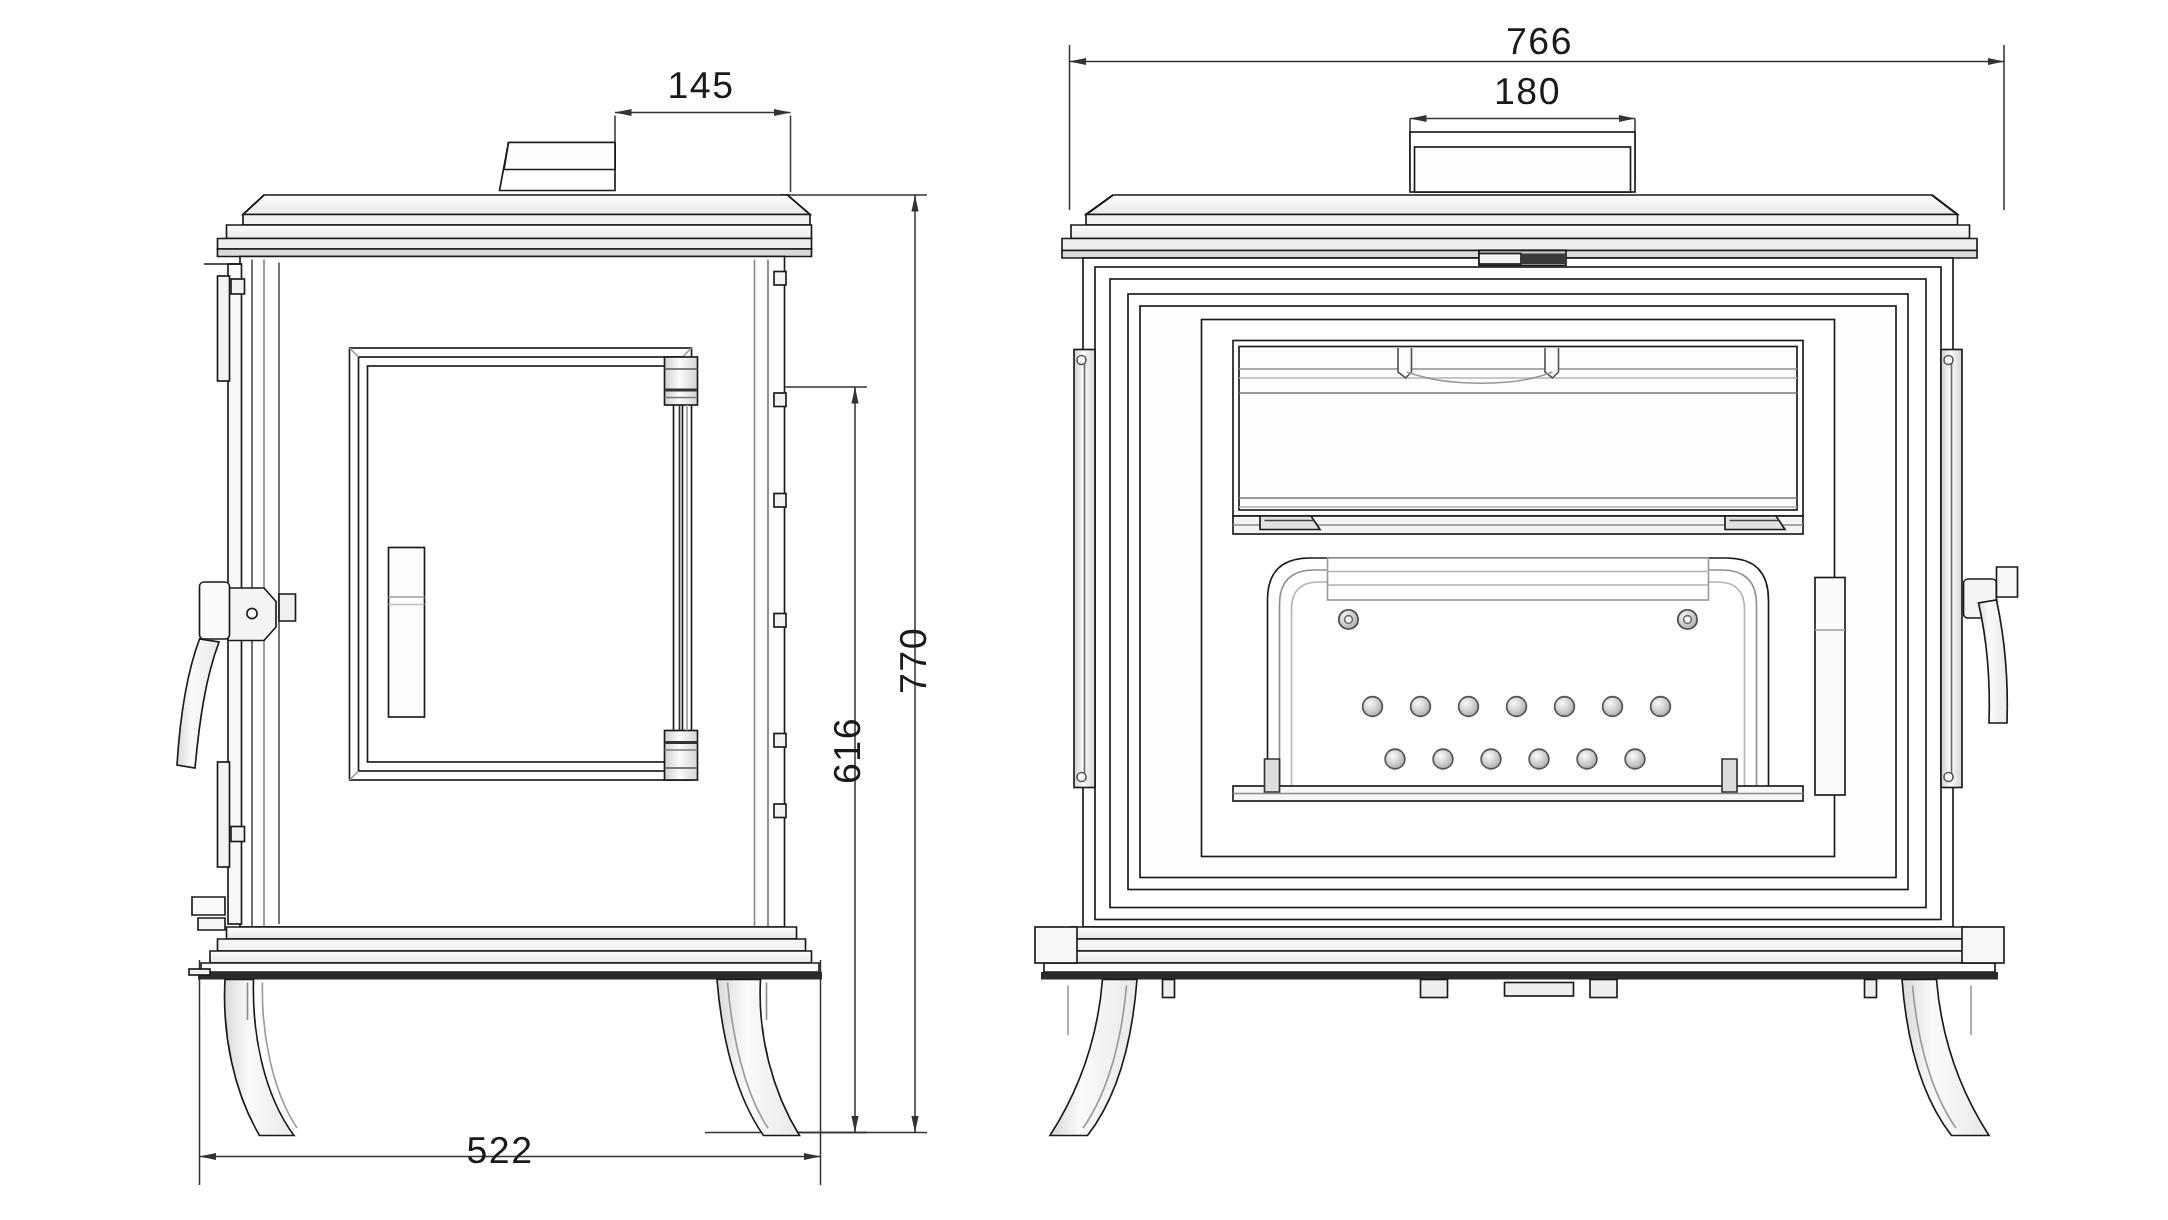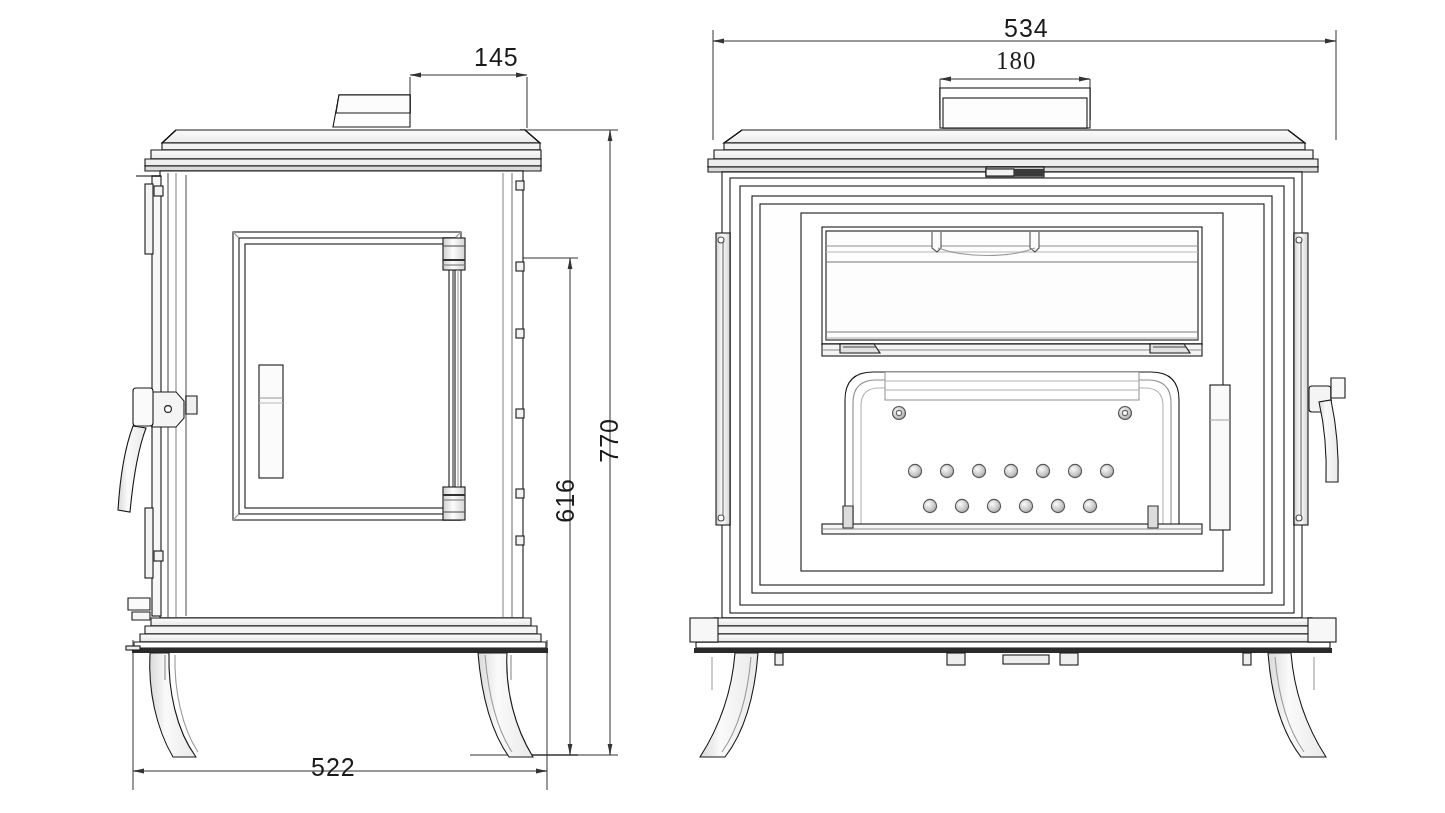--- a/index.html
+++ b/index.html
@@ -10,26 +10,26 @@
   .dimtxt{
     position:absolute;
     font-family:"Liberation Sans",sans-serif;
     font-size:25px;
     color:#1a1a1a;
     letter-spacing:1px;
     white-space:nowrap;
     user-select:none;
   }
   .dimtxt.vert{transform-origin:left top;}
-  #d145{left:474px;top:43px;}
+  #d145{left:445px;top:43px;}
   #d522{left:311px;top:753px;}
   #d616{left:551px;top:478px;transform:rotate(-90deg) translate(-100%,0);}
   #d770{left:595px;top:418px;transform:rotate(-90deg) translate(-100%,0);}
   #d766{left:1004px;top:14px;}
-  #d180{left:996px;top:47px;font-family:Liberation Serif, serif;}
+  #d180{left:996px;top:47px;}
 </style>
 </head>
 <body>
 
 <div id="stage">
 
 <svg width="1445" height="813" viewBox="0 0 1445 813" shape-rendering="geometricPrecision">
   <defs>
     <marker id="arrL" markerWidth="12" markerHeight="8" refX="11" refY="4" orient="auto" markerUnits="userSpaceOnUse">
       <path d="M11,4 L0,1.6 L0,6.4 Z" fill="#333"></path>
@@ -355,16 +355,16 @@
       <path d="M1275,657 C1278,692 1287,728 1304,752" stroke="#9a9a9a"></path>
       <path d="M1314,657 L1314,690" stroke="#9e9e9e"></path>
     </g>
   </g>
 </svg>
 
   <div class="dimtxt" id="d145">145</div>
   <div class="dimtxt" id="d522">522</div>
   <div class="dimtxt vert" id="d616">616</div>
   <div class="dimtxt vert" id="d770">770</div>
-  <div class="dimtxt" id="d766">534</div>
+  <div class="dimtxt" id="d766">766</div>
   <div class="dimtxt" id="d180">180</div>
 
 </div>
 
 </body></html>

